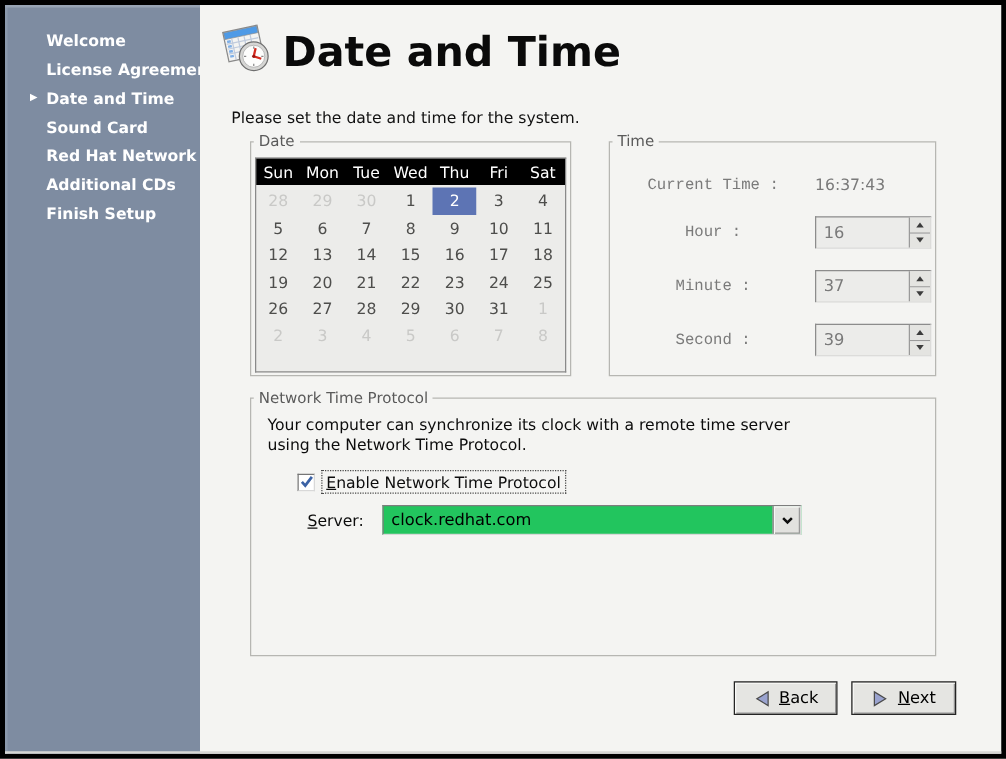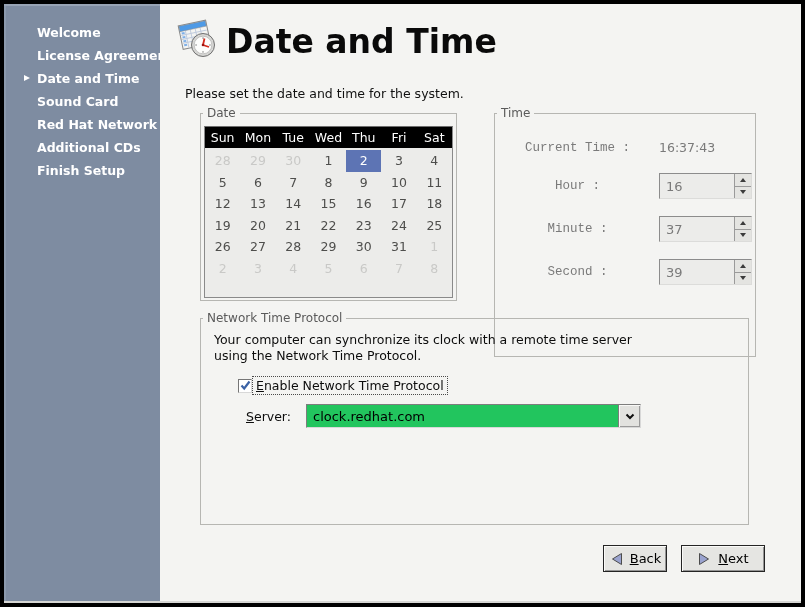--- a/index.html
+++ b/index.html
@@ -21,21 +21,21 @@
   .main { flex:1; background:#f4f4f2; position:relative; }
   .hdr-icon { position:absolute; left:12px; top:10px; }
   .page-title { position:absolute; left:66px; top:18px; font-size:33px; font-weight:bold; color:#0a0a0a; }
   .subtitle { position:absolute; left:25px; top:82px; color:#111; }
 
   
   .group { position:absolute; border:1px solid #b6b6b2; }
   .group-label { position:absolute; top:-8px; left:2px; background:#f4f4f2; padding:0 4px;
                  color:#5a5a5a; font-size:12px; line-height:14px; }
   .g-date { left:40px; top:109px; width:257px; height:188px; }
-  .g-time { left:327px; top:109px; width:262px; height:244px;margin-left:7px; }
+  .g-time { left:327px; top:109px; width:262px; height:188px; }
   .g-ntp  { left:40px; top:314px; width:549px; height:207px; }
 
   
   .calendar { position:absolute; left:3px; top:12px; right:3px; bottom:2px;
               border:1px solid #8a8a8a; border-top-color:#6e6e6e; background:#ececea; }
   .cal-nav { height:22px; background:#d9d9d6; border-bottom:1px solid #c3c3c0;
              display:flex; align-items:center; padding:0 7px; color:#5f5f5f; }
   .cal-nav .spacer { flex:1; }
   .nav-btn { width:10px; height:12px; display:flex; align-items:center; justify-content:center; cursor:default; }
   .tri-l { width:0; height:0; border-top:4px solid transparent; border-bottom:4px solid transparent; border-right:6px solid #1d1d1d; }
@@ -65,37 +65,37 @@
   .tri-up { width:0; height:0; border-left:3.5px solid transparent; border-right:3.5px solid transparent; border-bottom:4px solid #3c3c3c; }
   .tri-dn { width:0; height:0; border-left:3.5px solid transparent; border-right:3.5px solid transparent; border-top:4px solid #3c3c3c; }
 
   
   .ntp-desc { position:absolute; left:13px; top:13px; line-height:16px; color:#0c0c0c; }
   .cb-row { position:absolute; left:37px; top:57px; display:flex; align-items:center; }
   .checkbox { width:14px; height:14px; background:#fff; border:1px solid;
               border-color:#767676 #d8d8d8 #d8d8d8 #767676; display:flex; align-items:center; justify-content:center; }
   .checkbox svg { visibility:hidden; }
   .checkbox.checked svg { visibility:visible; }
-  .cb-label { border:1px dotted #4a4a4a; padding:1px 3px; color:#0c0c0c; }
+  .cb-label { margin-left:5px; border:1px dotted #4a4a4a; padding:1px 3px; color:#0c0c0c; }
   .srv-row { position:absolute; left:45px; top:85px; display:flex; align-items:center; }
   .srv-label { width:52px; color:#0c0c0c; }
   .combo { position:relative; margin-left:8px; width:335px; height:24px; background:#22c55e;
            border:1px solid; border-color:#7d7d7d #d8d8d8 #d8d8d8 #7d7d7d; }
   .combo input { position:absolute; left:0; top:0; width:310px; height:100%; border:0; outline:none;
                  font:13px "DejaVu Sans","Liberation Sans",sans-serif; color:#000; padding-left:6px; background:transparent; }
   .combo-btn { position:absolute; right:0; top:0; bottom:0; width:22px; background:#e2e2df;
                border-left:1px solid #7d7d7d; box-shadow:inset 1px 1px 0 #f8f8f6, inset -1px -1px 0 #9a9a9a;
                display:flex; align-items:center; justify-content:center; }
 
   
   .btn { position:absolute; top:541px; height:27px; background:#e5e5e2; border:1px solid #242424;
          box-shadow:inset 1px 1px 0 #fafaf8, inset -1px -1px 0 #949494;
          display:flex; align-items:center; justify-content:center; gap:6px;
          font-size:13px; color:#000; cursor:default; }
-  .btn-back { left:427px; width:64px;margin-left:16px; }
+  .btn-back { left:427px; width:83px; }
   .btn-next { left:521px; width:84px; }
   u { text-decoration:underline; }
 </style>
 </head>
 <body>
 
 <div class="window">
 
   <div class="sidebar">
       <div class="side-item">Welcome</div>

